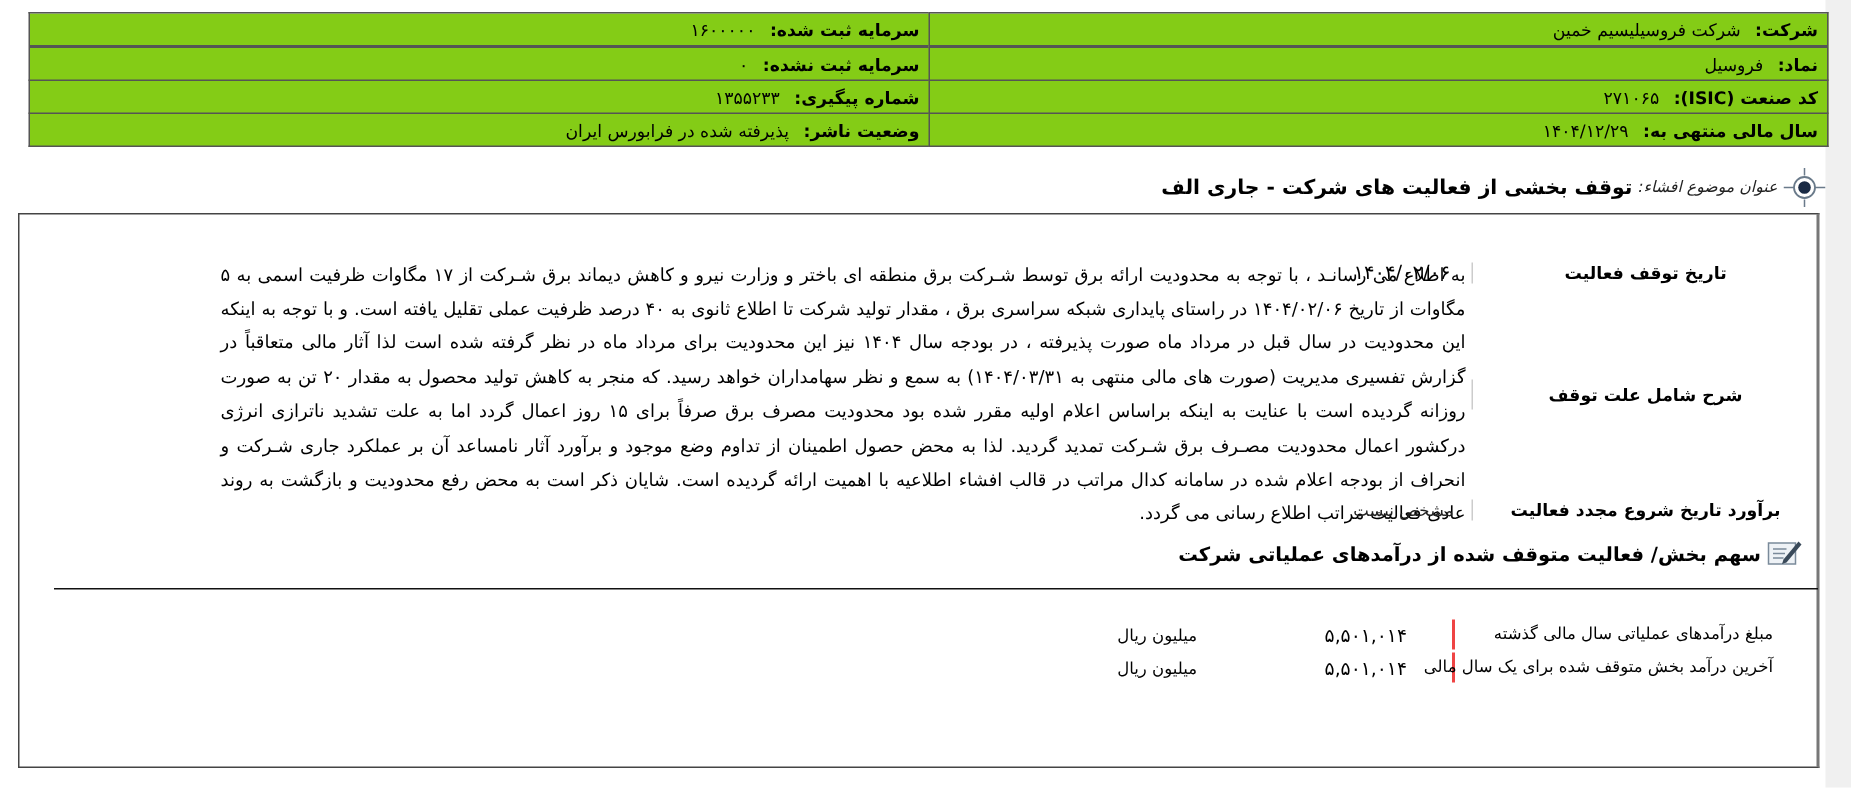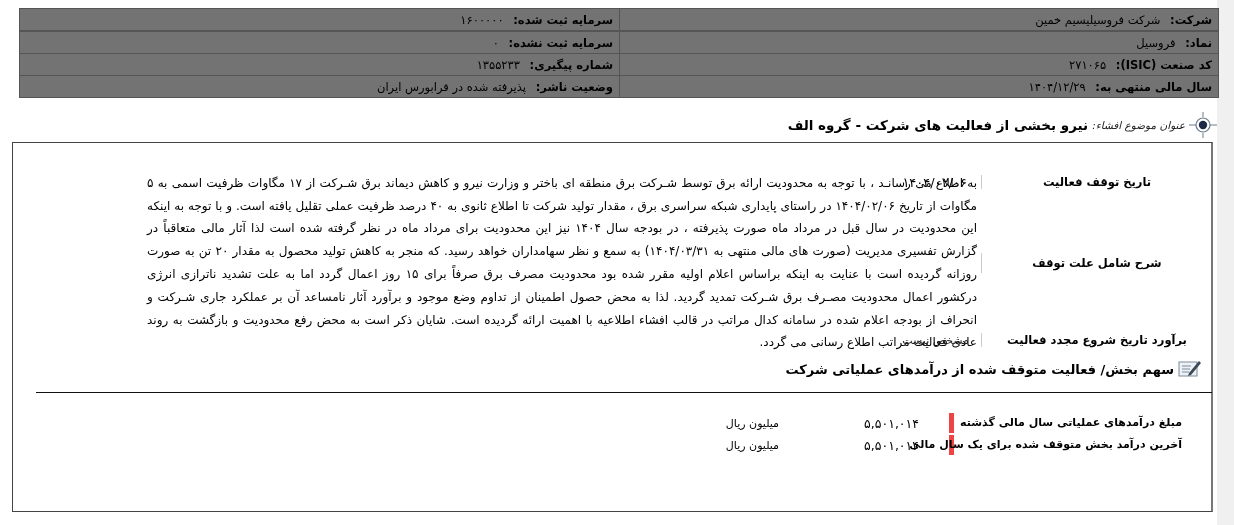--- a/index.html
+++ b/index.html
@@ -13,21 +13,21 @@
   .scrollbar {
     position: absolute; right: 0; top: 0; width: 17px; height: 525px;
     background: #f0f0f0;
   }
   .header-table {
     position: absolute; left: 19px; top: 8px; width: 1200px;
     border-collapse: collapse; direction: rtl;
     font-size: 11.5px;
   }
   .header-table td {
-    background: #737373;
+    background: #84cc16;
     border: 1px solid #555;
     height: 21px; padding: 0 6px;
     white-space: nowrap;
   }
   .header-table tr:first-child td { border-bottom: 2px solid #555; }
   .header-table td.right-col { width: 586px; }
   .h-label { font-weight: bold; }
   .h-value { margin-right: 6px; }
 
   .subject-row {
@@ -64,22 +64,22 @@
     display: flex; align-items: center; gap: 4px;
     font-weight: bold; font-size: 13px; white-space: nowrap;
   }
   .hr {
     position: absolute; left: 36px; top: 392px; width: 1176px; height: 1px; background: #111;
   }
   .rev-row {
     position: absolute; direction: rtl; display: flex; align-items: center; height: 20px;
   }
   .rev-label {
-    width: 208px; font-weight: bold; font-size: 11px; white-space: nowrap;
-    border-left: 5px solid #ef4444; height: 20px; line-height: 20px; padding-left: 20px;
+    width: 208px; font-weight: normal; font-size: 11px; white-space: nowrap;
+    border-left: 2px solid #ef4444; height: 20px; line-height: 20px; padding-left: 4px;
   }
   .rev-value { width: 110px; font-size: 12.5px; padding-right: 30px; white-space: nowrap; }
   .rev-unit { font-size: 11px; padding-right: 30px; white-space: nowrap; margin-left: 36px; }
 </style>
 </head>
 <body>
 
 <div class="scrollbar"></div>
 
 <table class="header-table">
@@ -132,21 +132,21 @@
     <svg width="28" height="26" viewBox="0 0 28 26">
       <line x1="0" y1="13" x2="8" y2="13" stroke="#6a7a8a" stroke-width="1"></line>
       <line x1="20" y1="13" x2="28" y2="13" stroke="#6a7a8a" stroke-width="1"></line>
       <line x1="14" y1="0" x2="14" y2="5" stroke="#6a7a8a" stroke-width="1"></line>
       <line x1="14" y1="21" x2="14" y2="26" stroke="#6a7a8a" stroke-width="1"></line>
       <circle cx="14" cy="13" r="7" fill="#fff" stroke="#6a7a8a" stroke-width="1.2"></circle>
       <circle cx="14" cy="13" r="4.2" fill="#1a2a44"></circle>
     </svg>
   </span>
   <span class="subject-label">عنوان موضوع افشاء:</span>
-  <span class="subject-title">نیرو بخشی از فعالیت های شرکت - گروه الف</span>
+  <span class="subject-title">توقف بخشی از فعالیت های شرکت - جاری الف</span>
 </div>
 
 <div class="main-box"></div>
 
 <div class="field-row" style="right:32px; top:172px; height:20px;">
   <span class="field-label" style="width:210px;">تاریخ توقف فعالیت</span>
   <span class="field-value" style="padding-right:14px; font-size:13px;">۱۴۰۴/۰۲/۰۶</span>
 </div>
 
 <div class="field-row" style="right:32px; top:193px; width:1060px; height:140px;">

